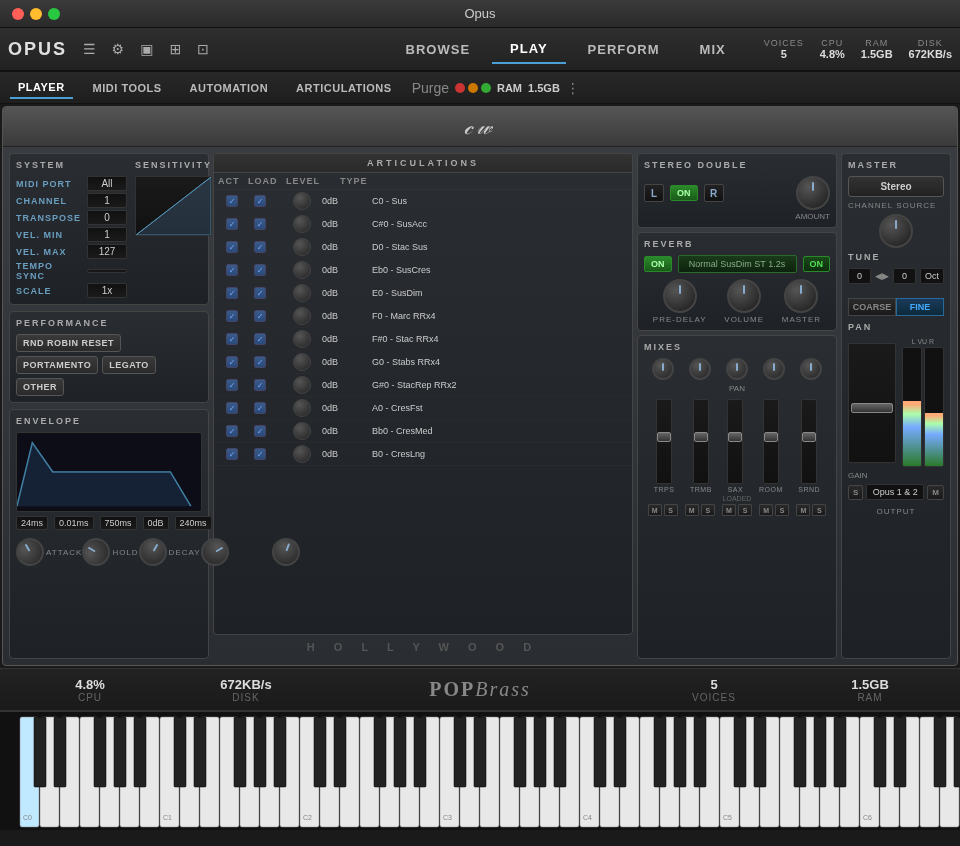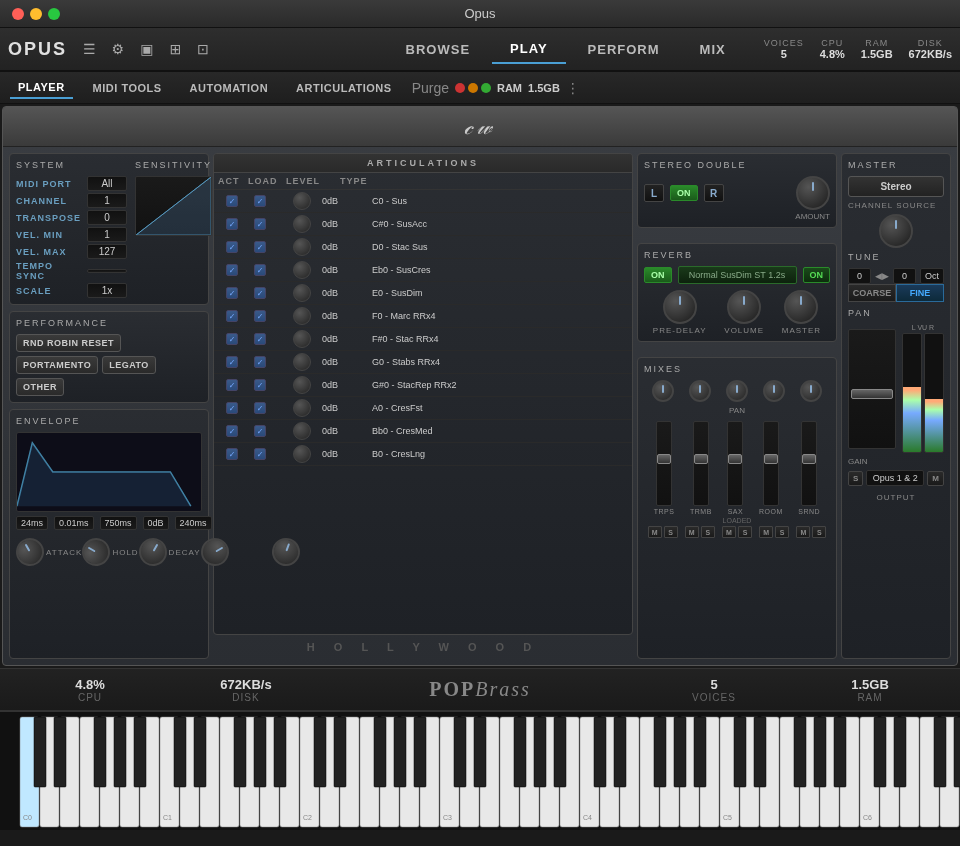--- a/index.html
+++ b/index.html
@@ -190,21 +190,21 @@
     
     .section-box {
       background: linear-gradient(180deg, #2a2d32 0%, #1e2126 100%);
       border: 1px solid #444;
       border-radius: 4px;
       padding: 6px;
     }
     .section-title {
       color: #aaa;
       font-size: 9px;
-      font-weight: 400;
+      font-weight: 700;
       letter-spacing: 2px;
       text-transform: uppercase;
       margin-bottom: 6px;
     }
 
     
     .system-grid {
       display: grid;
       grid-template-columns: auto 1fr;
       gap: 2px 6px;
@@ -421,21 +421,21 @@
       font-weight: 700;
       padding: 6px;
       text-transform: uppercase;
     }
 
     
     .right-panel {
       width: 200px;
       display: flex;
       flex-direction: column;
-      gap: 15px;
+      gap: 4px;
     }
 
     
     .stereo-section {
       background: linear-gradient(180deg, #2a2d32 0%, #1e2126 100%);
       border: 1px solid #444;
       border-radius: 4px;
       padding: 6px;
     }
     .stereo-row {
@@ -640,21 +640,21 @@
       border: 1px solid #333;
       color: #ccc;
       font-size: 9px;
       padding: 2px 4px;
       border-radius: 2px;
       flex: 1;
       text-align: center;
     }
     .coarse-fine {
       display: flex;
-      margin-top: 0;
+      margin-top: 14px;
     }
     .cf-btn {
       flex: 1;
       background: linear-gradient(180deg, #2a2a2a 0%, #1a1a1a 100%);
       border: 1px solid #444;
       color: #888;
       font-size: 9px;
       font-weight: 700;
       padding: 3px;
       text-align: center;

